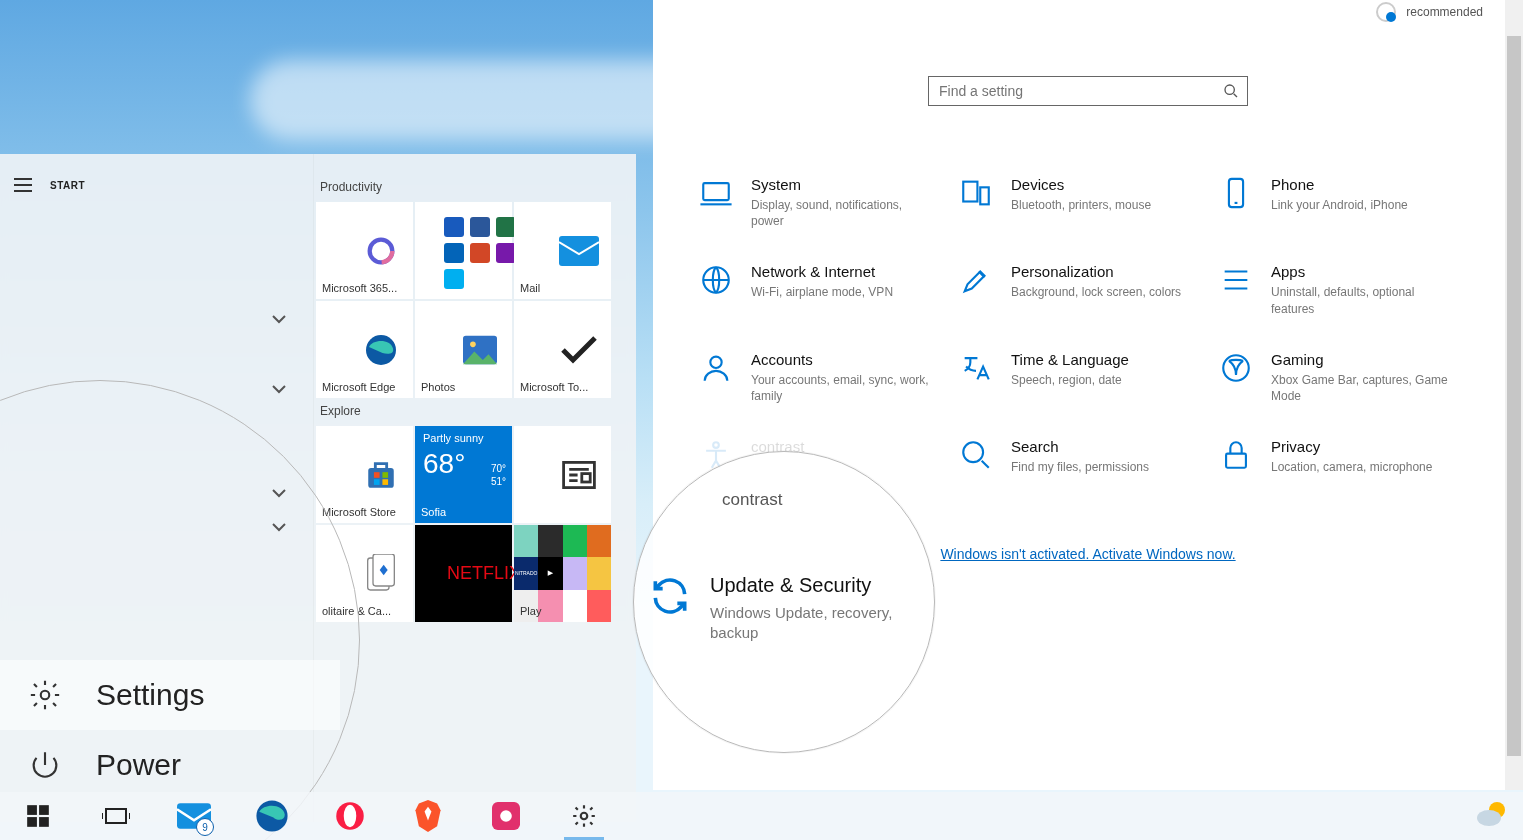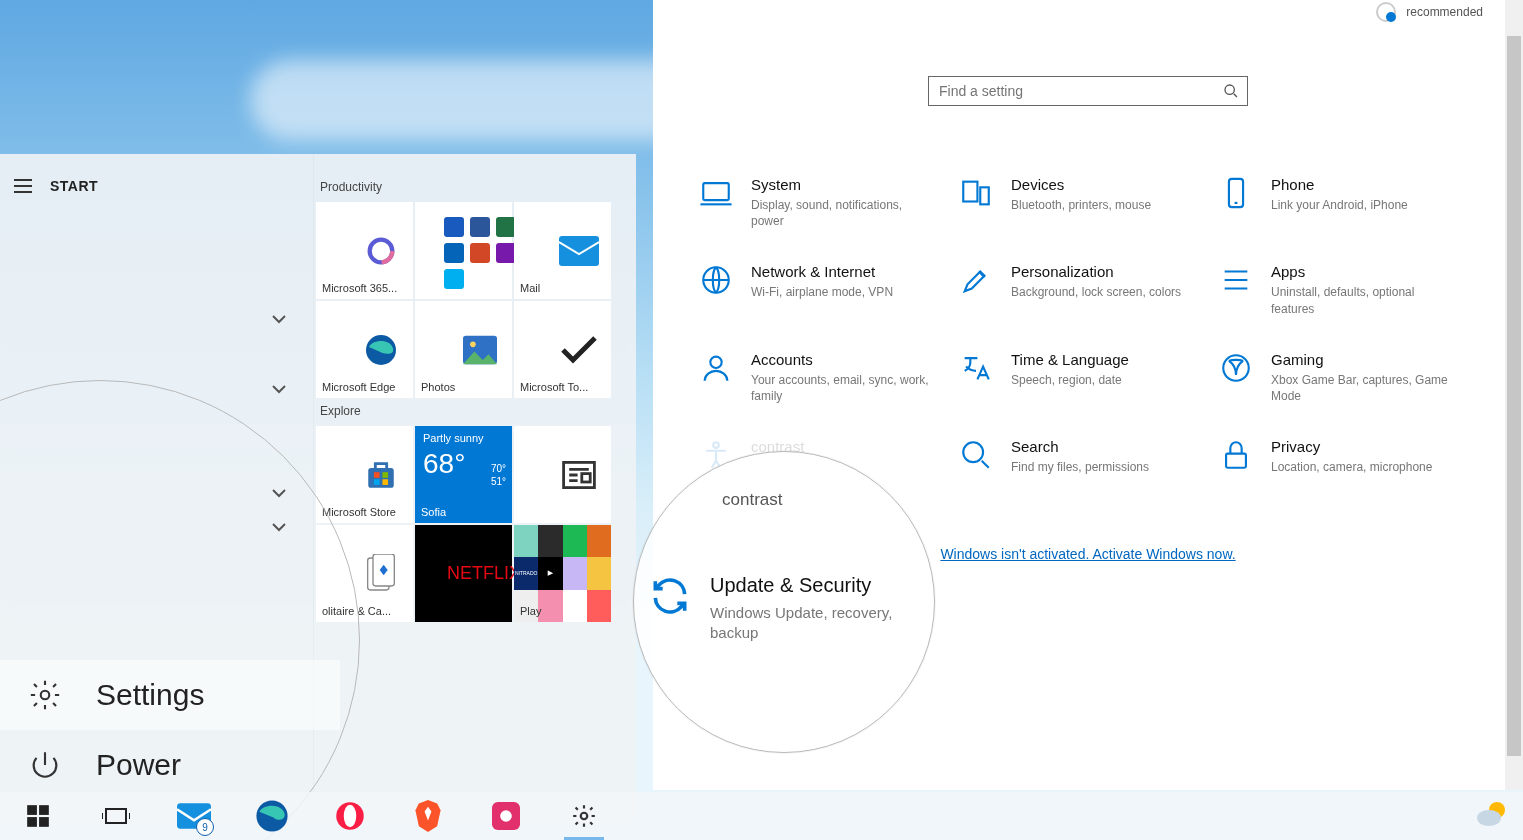--- a/index.html
+++ b/index.html
@@ -21,21 +21,21 @@
   .activation-link{text-align:center;margin-top:70px;}
   .activation-link a{color:#0067c0;font-size:14px;text-decoration:underline;}
   .settings-scrollbar{position:absolute;right:0;top:0;width:18px;height:100%;background:#f0f0f0;}
   .settings-scrollthumb{position:absolute;right:2px;top:36px;width:14px;height:720px;background:#c6c6c6;}
 
   
   .start-menu{position:absolute;left:0;top:154px;width:636px;height:668px;background:rgba(238,242,245,0.92);backdrop-filter:blur(4px);display:flex;}
   .start-rail{width:250px;height:100%;position:relative;padding-top:24px;}
   .start-header{display:flex;align-items:center;gap:18px;padding-left:14px;}
   .hamburger{stroke:#333;}
-  .start-label{font-weight:600;font-size:14px;color:#222;letter-spacing:0.5px;}
+  .start-label{font-weight:600;font-size:10px;color:#222;letter-spacing:0.5px;}
   .apps-column{width:64px;height:100%;position:relative;border-right:1px solid rgba(0,0,0,0.03);}
   .chev{position:absolute;left:22px;color:#555;}
   .tiles-area{flex:1;padding:20px 14px 10px 2px;}
   .group-title{font-size:12px;color:#444;margin:6px 0 8px 4px;font-weight:400;}
   .tiles{display:flex;flex-wrap:wrap;gap:2px;}
   .tile{width:97px;height:97px;background:#fff;position:relative;display:flex;flex-direction:column;align-items:center;justify-content:center;cursor:pointer;padding-left:32px;}
   .tile .label{position:absolute;left:6px;bottom:5px;font-size:11px;color:#333;}
   .tile .label.light{color:#fff;}
   .weather-tile{background:#0078d4;color:#fff;display:flex;flex-direction:column;align-items:flex-start;padding:6px 8px;justify-content:flex-start;}
   .weather-tile .cond{font-size:11px;text-align:center;}

